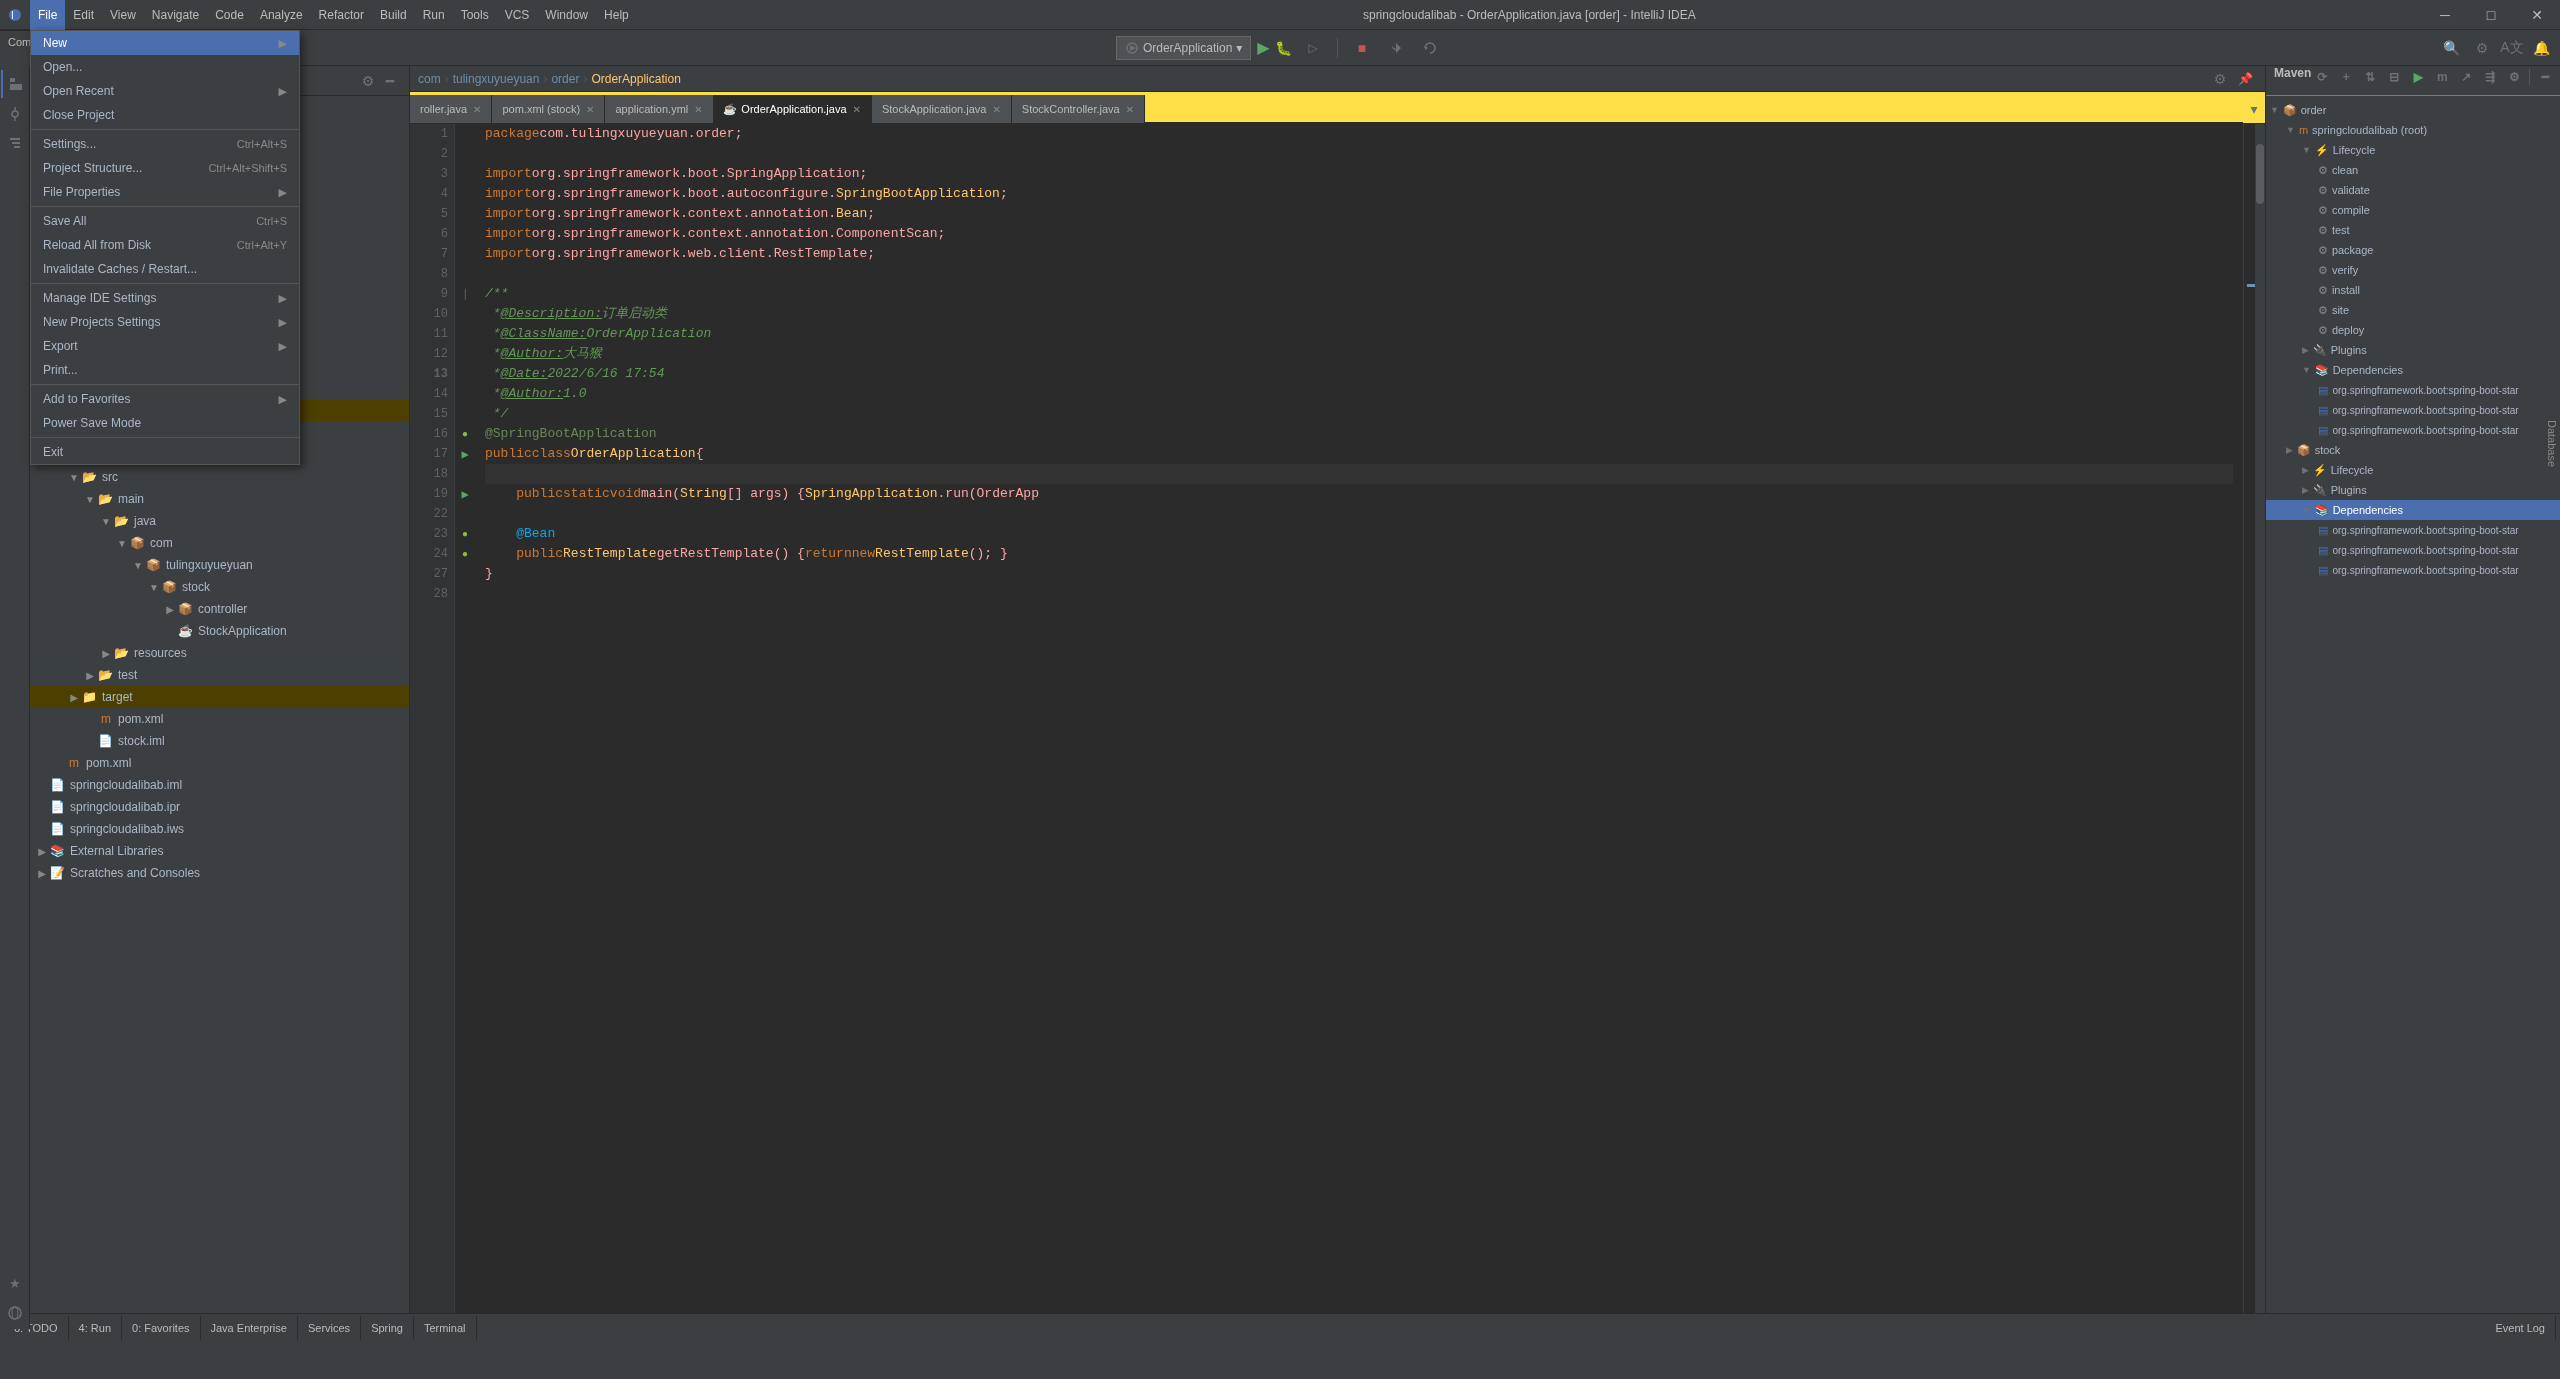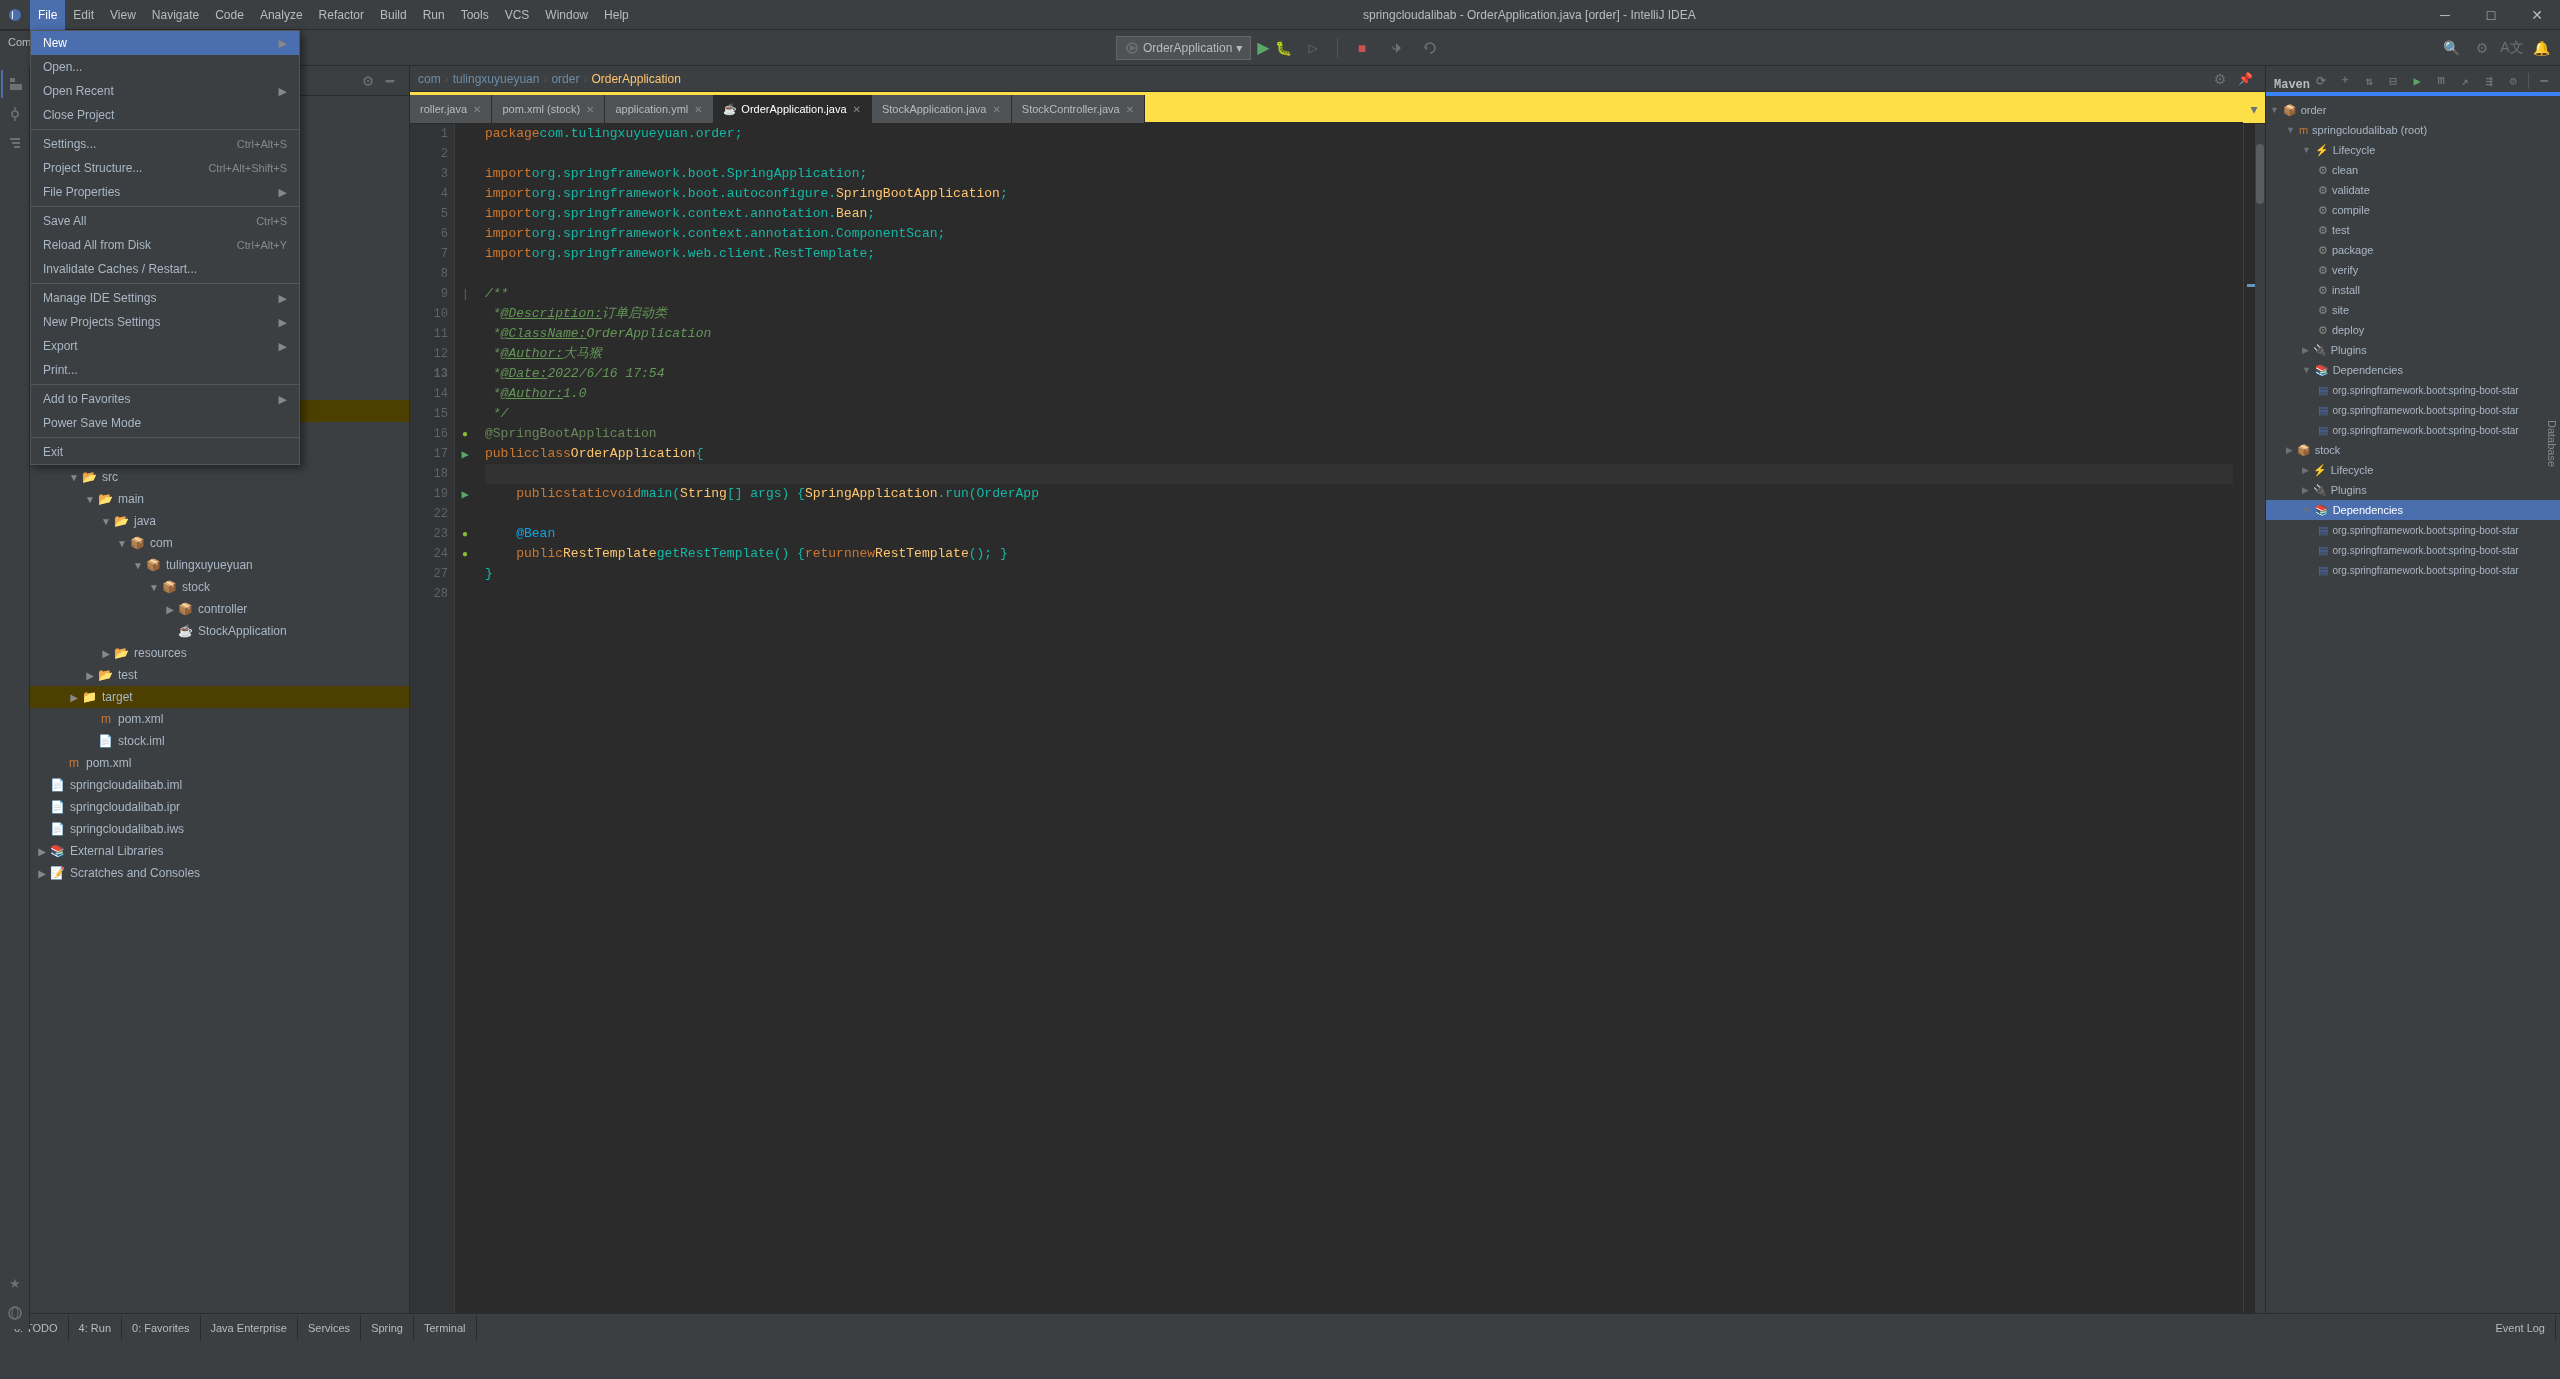--- a/index.html
+++ b/index.html
@@ -123,33 +123,32 @@
       display: flex;
       overflow: hidden;
       font-family: 'Courier New', Consolas, monospace;
       font-size: 13px;
       background: #2b2b2b;
     }
     .line { height: 20px; white-space: nowrap; display: flex; align-items: center; }
     .kw { color: #cc7832; }
     .cls { color: #ffc66d; }
     .cmt { color: #629755; font-style: italic; }
-    .normal { color: #14b8a6; }
+    .normal { color: #fca5a5; }
     .maven-header {
       height: 30px;
       display: flex;
-      align-items: flex-end;
+      align-items: flex-start;
       justify-content: space-between;
       padding: 0 8px;
       background: #3c3f41;
-      border-bottom: 4px solid #3b82f6;
+      border-bottom: 1px solid #3b82f6;
       color: #bbb;
       font-size: 12px;
       font-weight: bold;
-      font-family: Liberation Mono, monospace;
     }
     .maven-tree {
       flex: 1;
       overflow-y: auto;
       padding: 4px 0;
     }
     .maven-node {
       display: flex;
       align-items: center;
       height: 20px;

